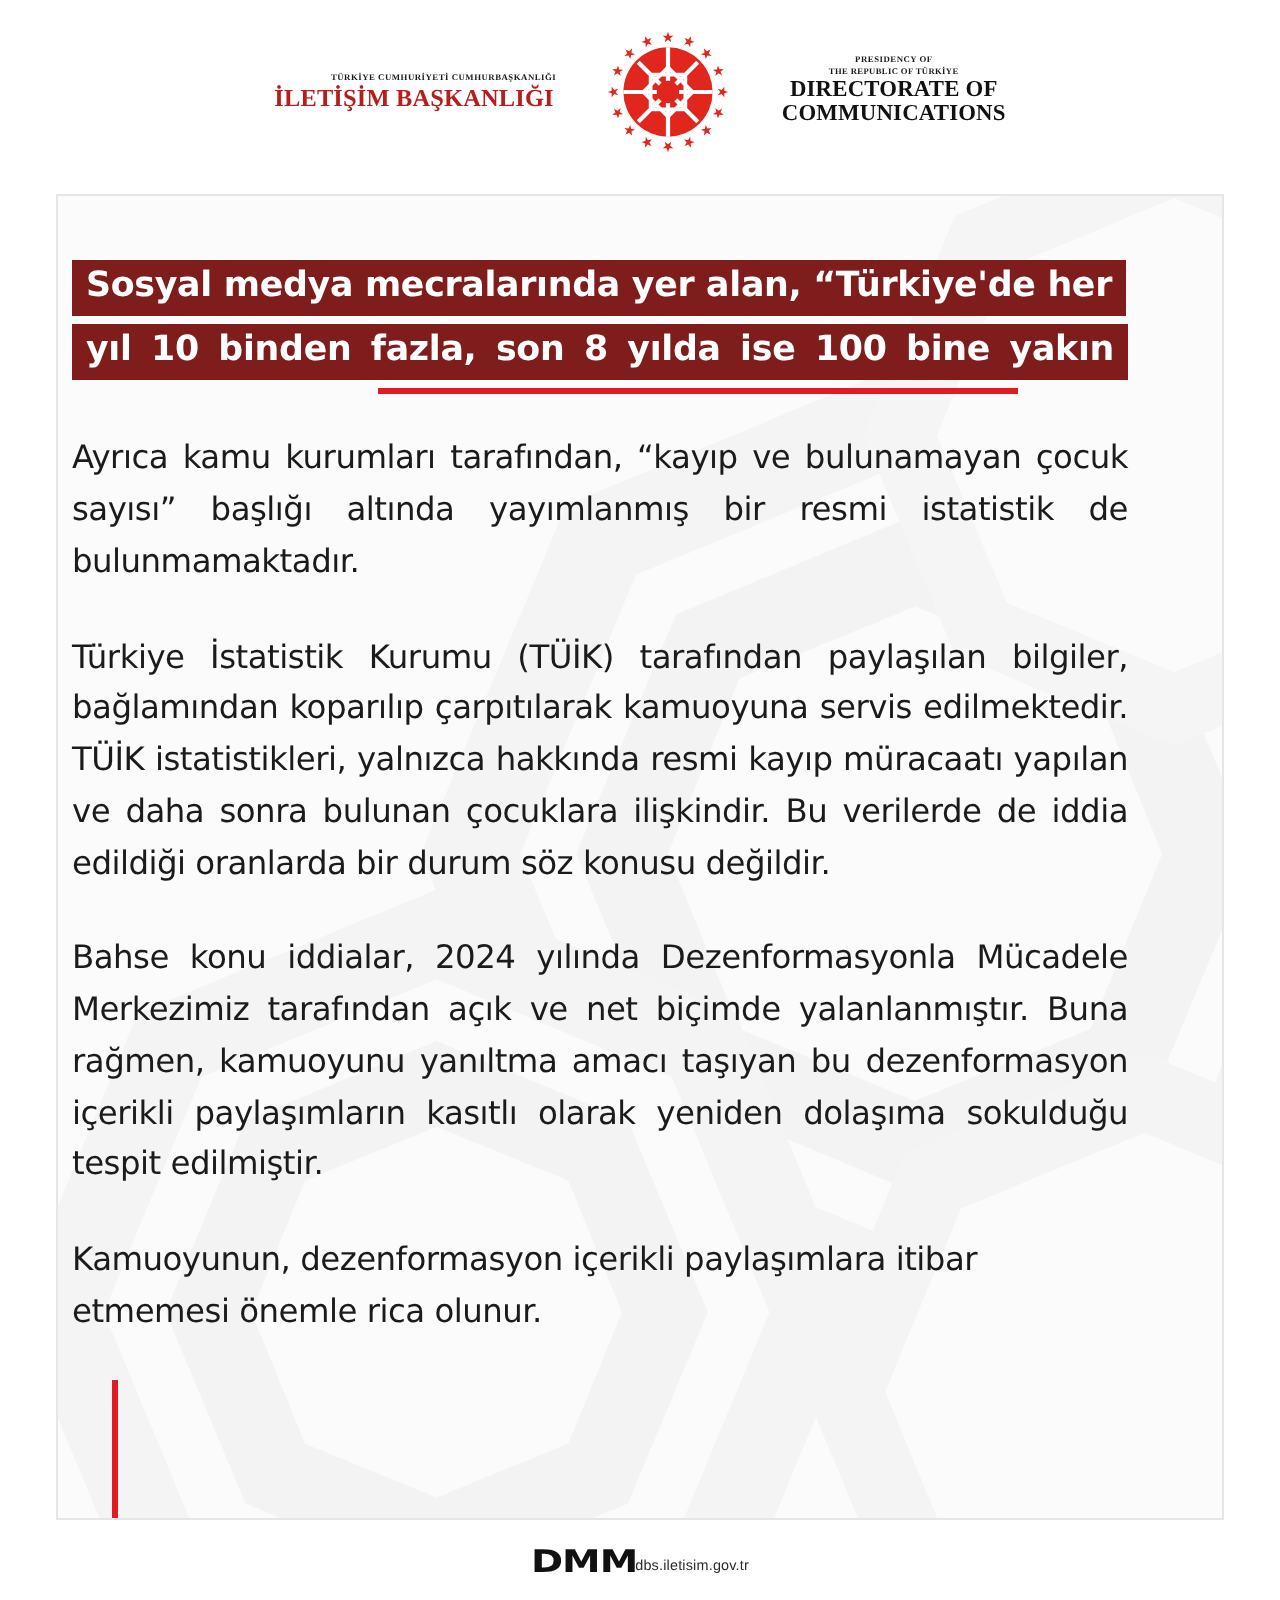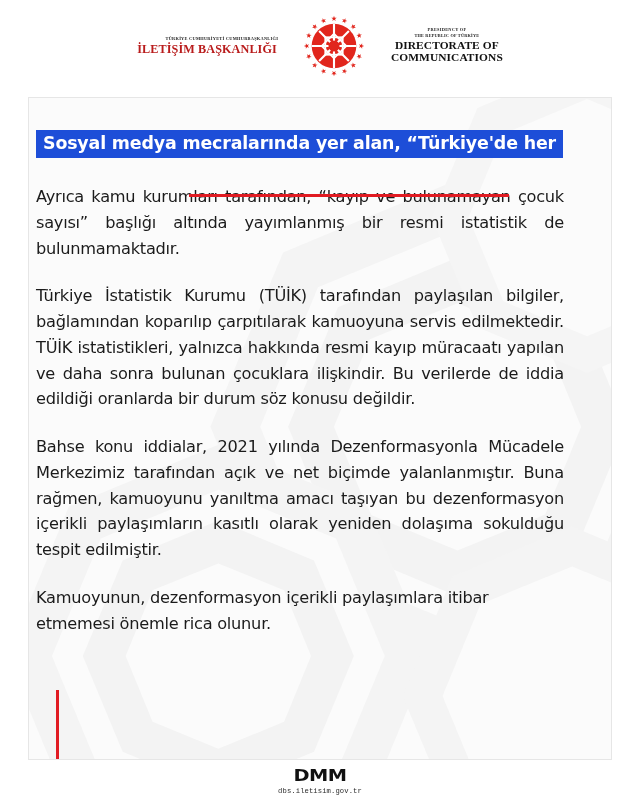--- a/index.html
+++ b/index.html
@@ -128,21 +128,21 @@
     margin: 0 0 26px 0;
     padding: 0;
     list-style: none;
   }
   #headline li {
     display: block;
     margin: 0 0 4px 0;
   }
   .hl-line {
     display: inline-block;
-    background: #1d4ed8;
+    background: #7f1d1d;
     color: #ffffff;
     font-family: "DejaVu Sans", sans-serif;
     font-weight: 700;
     font-size: 17.4px;
     line-height: 1.45;
     padding: 1px 7px 2px 7px;
     letter-spacing: -0.15px;
     white-space: nowrap;
   }
   .hl-line.justify {
@@ -166,37 +166,37 @@
   .para.nojust { text-align: left; }
 
   
   #footer {
     position: absolute;
     left: 0;
     top: 762px;
     width: 640px;
     height: 38px;
     display: flex;
-    flex-direction: column;
+    flex-direction: row;
     align-items: center;
     justify-content: center;
     background: transparent;
     z-index: 7;
   }
   #dmm-logo {
     font-family: "DejaVu Sans", sans-serif;
     font-weight: 700;
     font-size: 19px;
     letter-spacing: -0.5px;
     color: #111111;
     line-height: 1;
     transform: scaleY(0.82) scaleX(1.02);
   }
   #dmm-url {
-    font-family: Liberation Mono, monospace;
+    font-family: Liberation Sans, sans-serif;
     font-size: 7.2px;
     color: #2b2b2b;
     letter-spacing: 0.1px;
     margin-top: 3px;
     line-height: 1;
   }
 </style>
 </head>
 <body>
 
@@ -319,27 +319,30 @@
   <div class="rule-left"></div>
 
 </div>
 
 <div id="content">
 
   <ul id="headline">
     <li>
       <span class="hl-line">Sosyal medya mecralarında yer alan, “Türkiye'de her</span>
     </li>
+    <li>
+      <span class="hl-line justify">yıl 10 binden fazla, son 8 yılda ise 100 bine yakın</span>
+    </li>
   </ul>
 
   <p class="para">Ayrıca kamu kurumları tarafından, “kayıp ve bulunamayan çocuk sayısı” başlığı altında yayımlanmış bir resmi istatistik de bulunmamaktadır.</p>
 
   <p class="para">Türkiye İstatistik Kurumu (TÜİK) tarafından paylaşılan bilgiler, bağlamından koparılıp çarpıtılarak kamuoyuna servis edilmektedir. TÜİK istatistikleri, yalnızca hakkında resmi kayıp müracaatı yapılan ve daha sonra bulunan çocuklara ilişkindir. Bu verilerde de iddia edildiği oranlarda bir durum söz konusu değildir.</p>
 
-  <p class="para">Bahse konu iddialar, 2021 yılında Dezenformasyonla Mücadele Merkezimiz tarafından açık ve net biçimde yalanlanmıştır. Buna rağmen, kamuoyunu yanıltma amacı taşıyan bu dezenformasyon içerikli paylaşımların kasıtlı olarak yeniden dolaşıma sokulduğu tespit edilmiştir.</p>
+  <p class="para">Bahse konu iddialar, 2024 yılında Dezenformasyonla Mücadele Merkezimiz tarafından açık ve net biçimde yalanlanmıştır. Buna rağmen, kamuoyunu yanıltma amacı taşıyan bu dezenformasyon içerikli paylaşımların kasıtlı olarak yeniden dolaşıma sokulduğu tespit edilmiştir.</p>
 
   <p class="para nojust">Kamuoyunun, dezenformasyon içerikli paylaşımlara itibar etmemesi önemle rica olunur.</p>
 
 </div>
 
 <div id="footer">
   <div id="dmm-logo">DMM</div>
   <div id="dmm-url">dbs.iletisim.gov.tr</div>
 </div>
 

